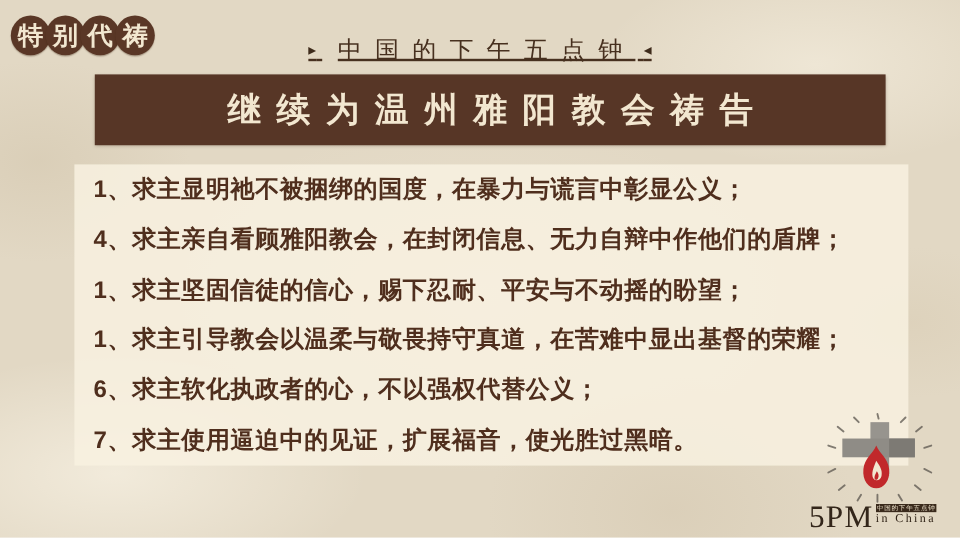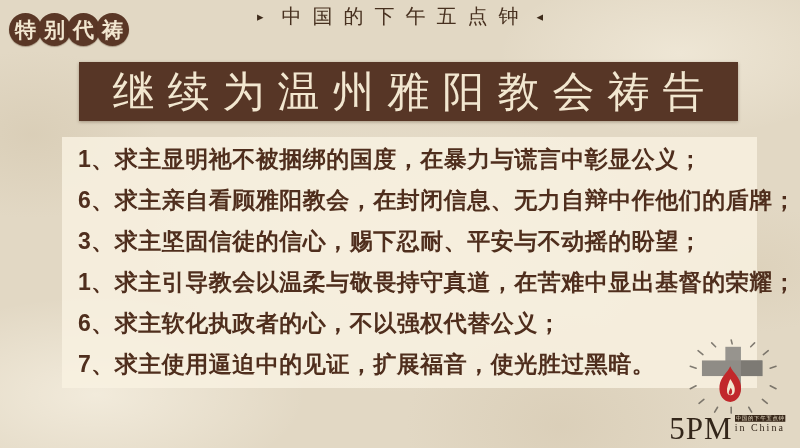--- a/index.html
+++ b/index.html
@@ -25,68 +25,69 @@
     background:#5a3726;color:#f2e7d0;
     display:flex;align-items:center;justify-content:center;
     font-size:21px;font-weight:bold;
     margin-left:-4px;
     box-shadow:0 1px 1px rgba(60,35,15,.35);
   }
   .badge-circle:first-child{margin-left:0;}
 
   
   .top-header{
-    position:absolute;left:0;top:3px;width:100%;
+    position:absolute;left:0;top:28px;width:100%;
     text-align:center;color:#47301f;
     font-family:"Liberation Serif",serif;
     font-size:20px;
+    text-decoration:underline;
   }
   .top-header .arrow{font-size:13px;vertical-align:2px;color:#3e2b1b;}
   .top-header .header-text{letter-spacing:11px;padding-left:11px;margin:0 2px;}
 
   
   .banner{
     position:absolute;left:79px;top:62px;width:659px;height:59px;
     background:#573626;
     display:flex;align-items:center;justify-content:center;
     box-shadow:0 1px 3px rgba(50,30,12,.35);
   }
   .banner-title{
-    color:#f2e7d0;font-size:42px;font-weight:normal;
+    color:#f2e7d0;font-size:28px;font-weight:bold;
     letter-spacing:13px;padding-left:13px;
     white-space:nowrap;
   }
 
   
   .content-box{
     position:absolute;left:62px;top:137px;width:695px;height:251px;
     background:rgba(248,241,224,.85);
     box-sizing:border-box;
     padding:9px 8px 9px 16px;
     display:flex;flex-direction:column;justify-content:space-between;
   }
   .prayer-list{list-style:none;margin:0;padding:0;display:contents;}
   .prayer-item{
-    color:#4f2e1d;font-size:23px;font-weight:bold;
+    color:#4f2e1d;font-size:20px;font-weight:bold;
     white-space:nowrap;line-height:1.2;
     letter-spacing:.5px;
   }
 
   
   .logo{
     position:absolute;right:2px;bottom:4px;width:118px;
     display:flex;flex-direction:column;align-items:center;
   }
   .logo-art{display:block;}
   .logo-text{
     display:flex;align-items:flex-start;
     font-family:"Liberation Serif",serif;color:#33261a;
     margin-top:-4px;
   }
-  .logo-brand{font-size:31px;line-height:1;letter-spacing:1px;}
+  .logo-brand{font-size:26px;line-height:1;letter-spacing:1px;}
   .logo-side{display:flex;flex-direction:column;margin-left:2px;margin-top:2px;}
   .logo-tagline{
     background:#3a2a1c;color:#eadfc8;
     font-size:8px;transform:scale(.68);transform-origin:left top;
     padding:0 1px;white-space:nowrap;letter-spacing:1px;line-height:1.2;
   }
   .logo-sub{font-size:10px;letter-spacing:2px;margin-top:-3px;white-space:nowrap;}
 </style>
 </head>
 <body>
@@ -106,22 +107,22 @@
     <span class="arrow">◂</span>
   </div>
 
   <div class="banner">
     <span class="banner-title">继续为温州雅阳教会祷告</span>
   </div>
 
   <div class="content-box">
     <ul class="prayer-list">
       <li class="prayer-item">1、求主显明祂不被捆绑的国度，在暴力与谎言中彰显公义；</li>
-      <li class="prayer-item">6、求主亲自看顾雅阳教会，在封闭信息、无力自辩中作他们的盾牌；</li>
-      <li class="prayer-item">3、求主坚固信徒的信心，赐下忍耐、平安与不动摇的盼望；</li>
+      <li class="prayer-item">4、求主亲自看顾雅阳教会，在封闭信息、无力自辩中作他们的盾牌；</li>
+      <li class="prayer-item">1、求主坚固信徒的信心，赐下忍耐、平安与不动摇的盼望；</li>
       <li class="prayer-item">1、求主引导教会以温柔与敬畏持守真道，在苦难中显出基督的荣耀；</li>
       <li class="prayer-item">6、求主软化执政者的心，不以强权代替公义；</li>
       <li class="prayer-item">7、求主使用逼迫中的见证，扩展福音，使光胜过黑暗。</li>
     </ul>
   </div>
 
   <div class="logo">
     <svg class="logo-art" width="100" height="78" viewBox="0 0 100 80" xmlns="http://www.w3.org/2000/svg">
 
       <g stroke="#5a554e" stroke-width="1.6" stroke-linecap="round" opacity="0.75">

